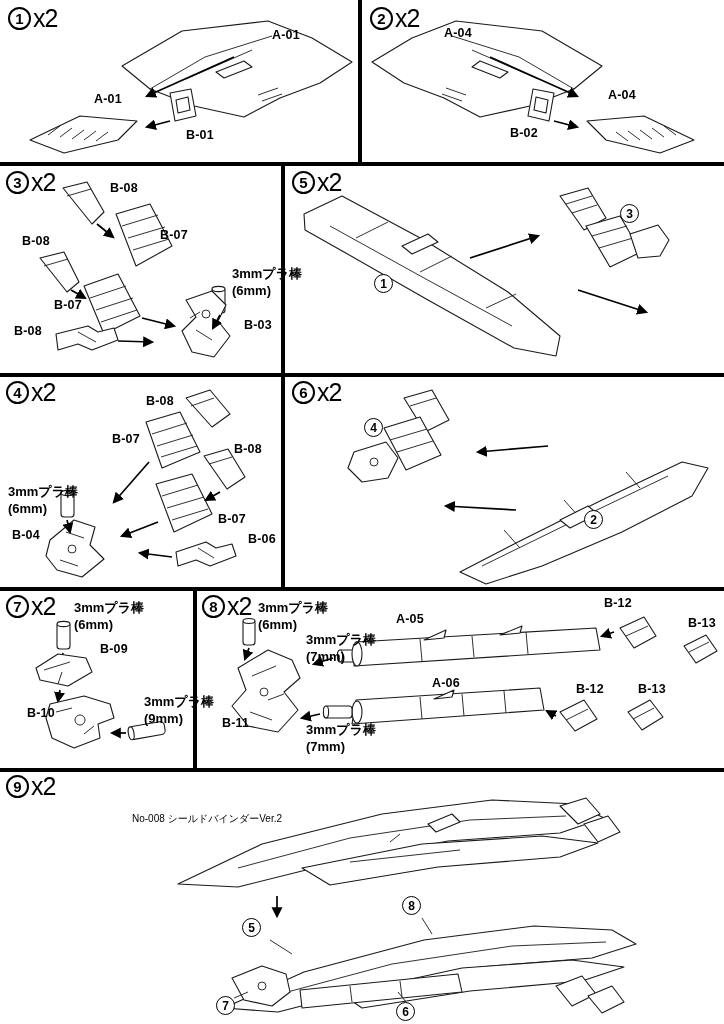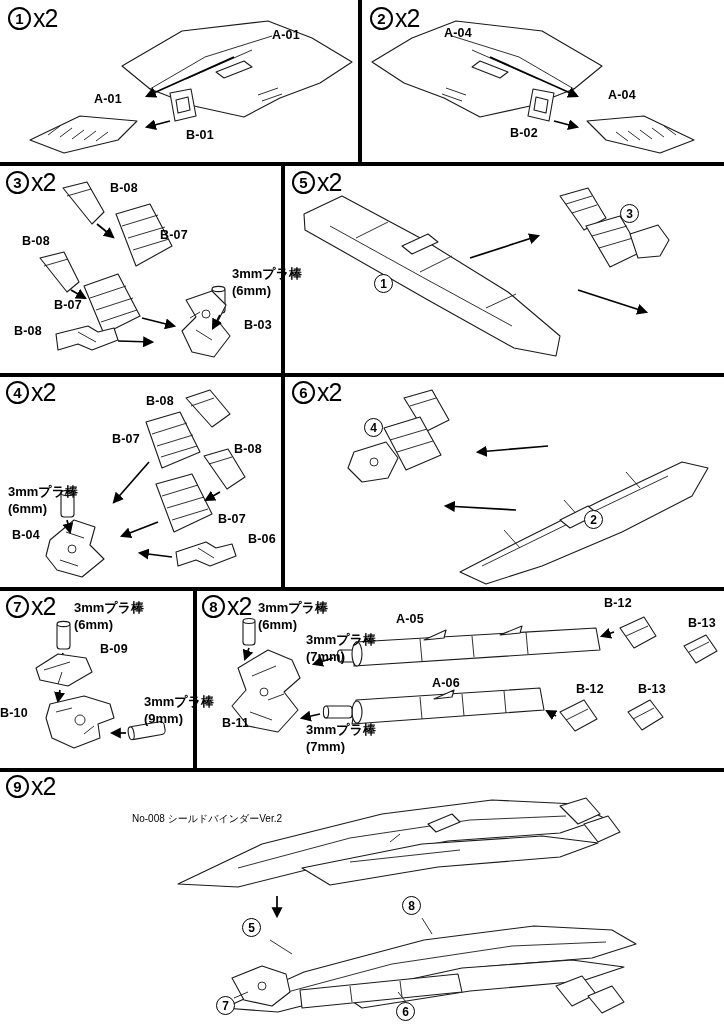--- a/index.html
+++ b/index.html
@@ -291,21 +291,21 @@
   <div class="part-label" style="left:248px;top:532px">B-06</div>
   <div class="note" style="left:8px;top:484px">3mmプラ棒
 (6mm)</div>
 
   <div class="ref-circle" style="left:364px;top:418px">4</div>
   <div class="ref-circle" style="left:584px;top:510px">2</div>
 
   <div class="note" style="left:74px;top:600px">3mmプラ棒
 (6mm)</div>
   <div class="part-label" style="left:100px;top:642px">B-09</div>
-  <div class="part-label" style="left:0;top:706px">B-10</div>
+  <div class="part-label" style="left:27px;top:706px">B-10</div>
   <div class="note" style="left:144px;top:694px">3mmプラ棒
 (9mm)</div>
 
   <div class="note" style="left:258px;top:600px">3mmプラ棒
 (6mm)</div>
   <div class="part-label" style="left:396px;top:612px">A-05</div>
   <div class="part-label" style="left:604px;top:596px">B-12</div>
   <div class="part-label" style="left:688px;top:616px">B-13</div>
   <div class="note" style="left:306px;top:632px">3mmプラ棒
 (7mm)</div>

